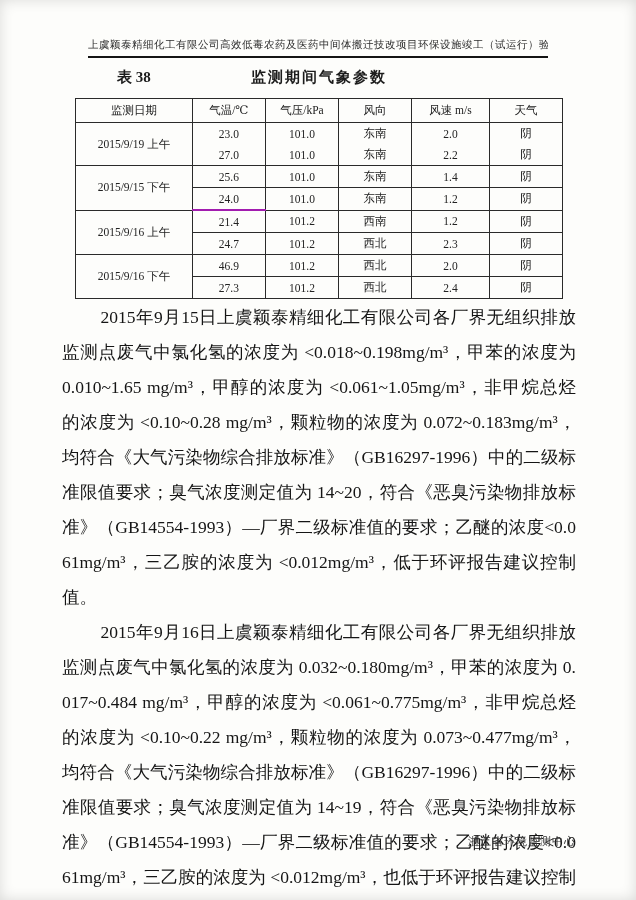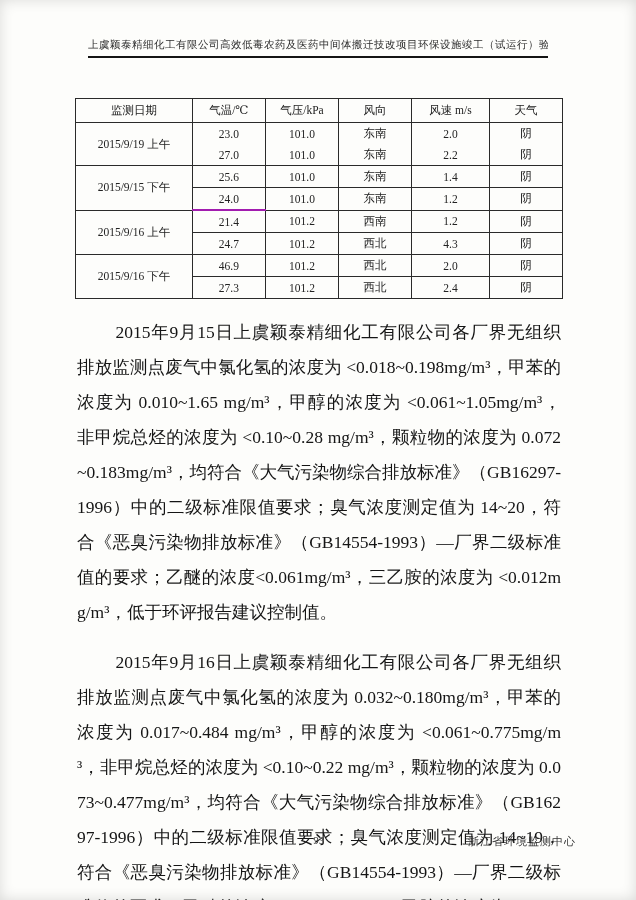--- a/index.html
+++ b/index.html
@@ -100,21 +100,21 @@
     line-height: 35px;
     color: #151515;
     text-align: justify;
   }
   .section-heading {
     font-weight: bold;
     text-indent: 2.2em;
     margin: 0 0 2px 0;
   }
   .para {
-    margin: 15px;
+    margin: 0;
     text-indent: 2.2em;
     word-break: break-all;
   }
   
   .footer {
     position: absolute;
     left: 62px;
     right: 60px;
     bottom: 50px;
     height: 16px;
@@ -136,20 +136,24 @@
 </style>
 </head>
 <body>
 
 <div class="page">
 
   <div class="doc-header">
     <div class="doc-header-text">上虞颖泰精细化工有限公司高效低毒农药及医药中间体搬迁技改项目环保设施竣工（试运行）验收监测报告（修订稿）</div>
   </div>
 
+  <div class="caption-row">
+    <span class="caption-label">表 38</span>
+    <span class="caption-title">监测期间气象参数</span>
+  </div>
 
   <table class="met-table">
     <colgroup>
       <col class="c-date">
         <col class="c-temp">
         <col class="c-press">
       <col class="c-dir">
         <col class="c-speed">
         <col class="c-sky">
     </colgroup>
@@ -201,21 +205,21 @@
         <td>21.4</td>
         <td>101.2</td>
         <td>西南</td>
         <td>1.2</td>
         <td>阴</td>
       </tr>
       <tr>
         <td>24.7</td>
         <td>101.2</td>
         <td>西北</td>
-        <td>4.3</td>
+        <td>2.3</td>
         <td>阴</td>
       </tr>
 
       <tr>
         <td rowspan="2">2015/9/16 下午</td>
         <td>46.9</td>
         <td>101.2</td>
         <td>西北</td>
         <td>2.0</td>
         <td>阴</td>

